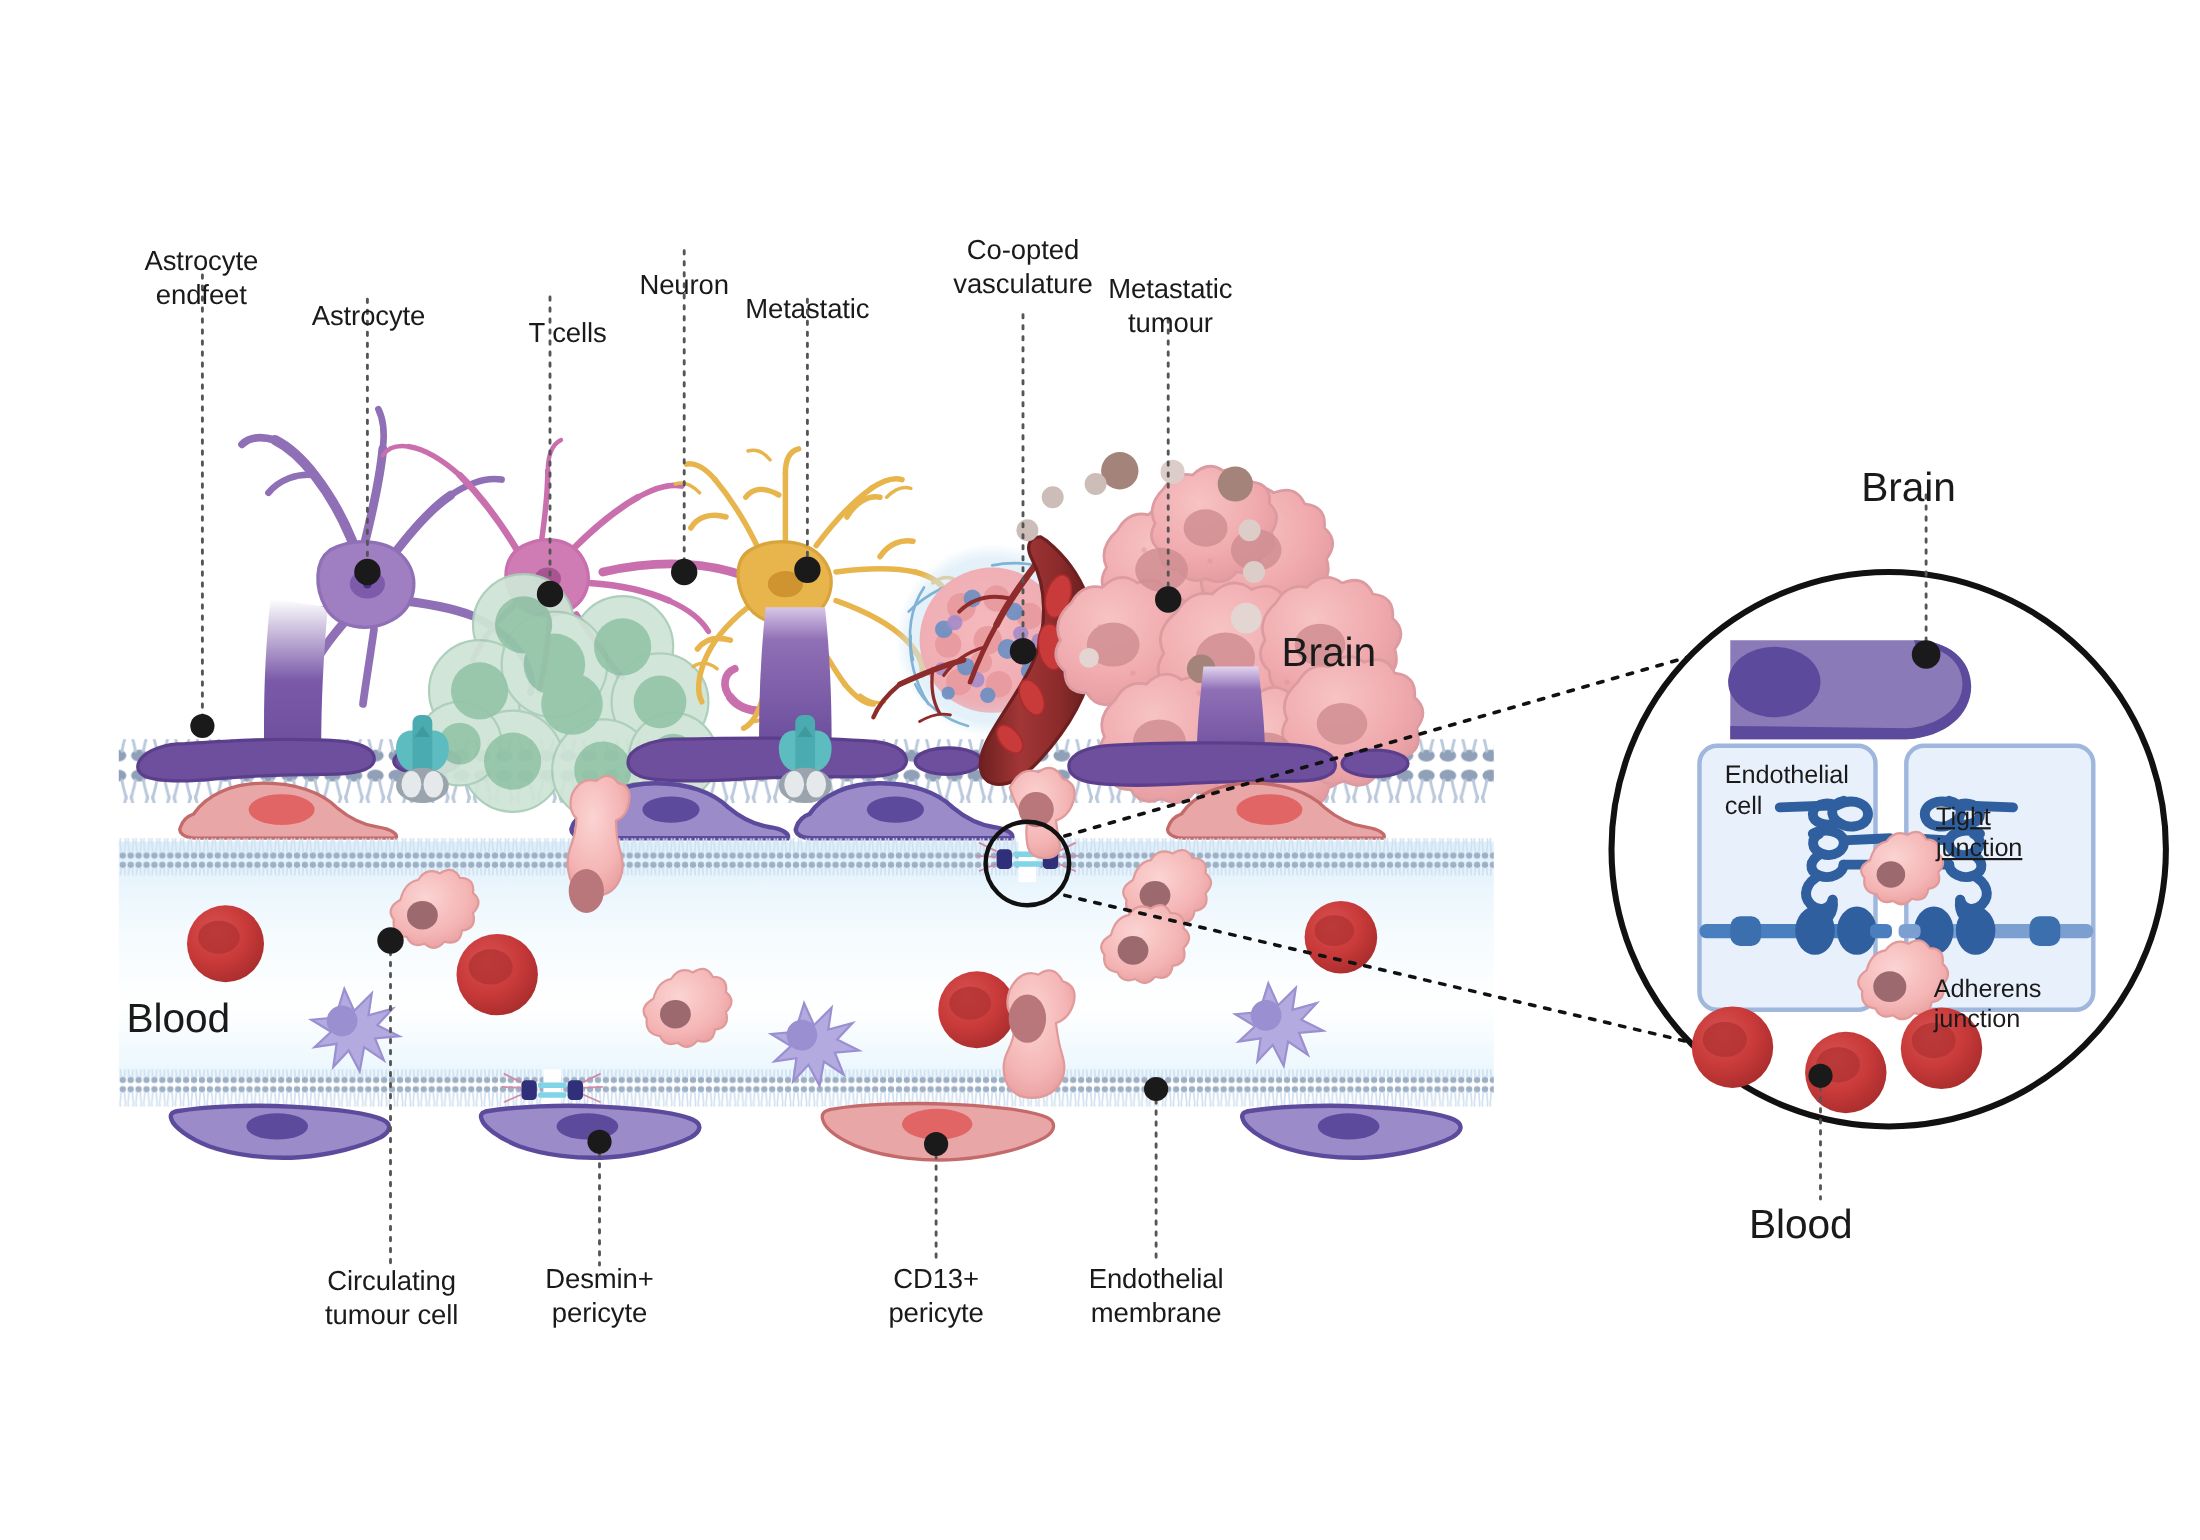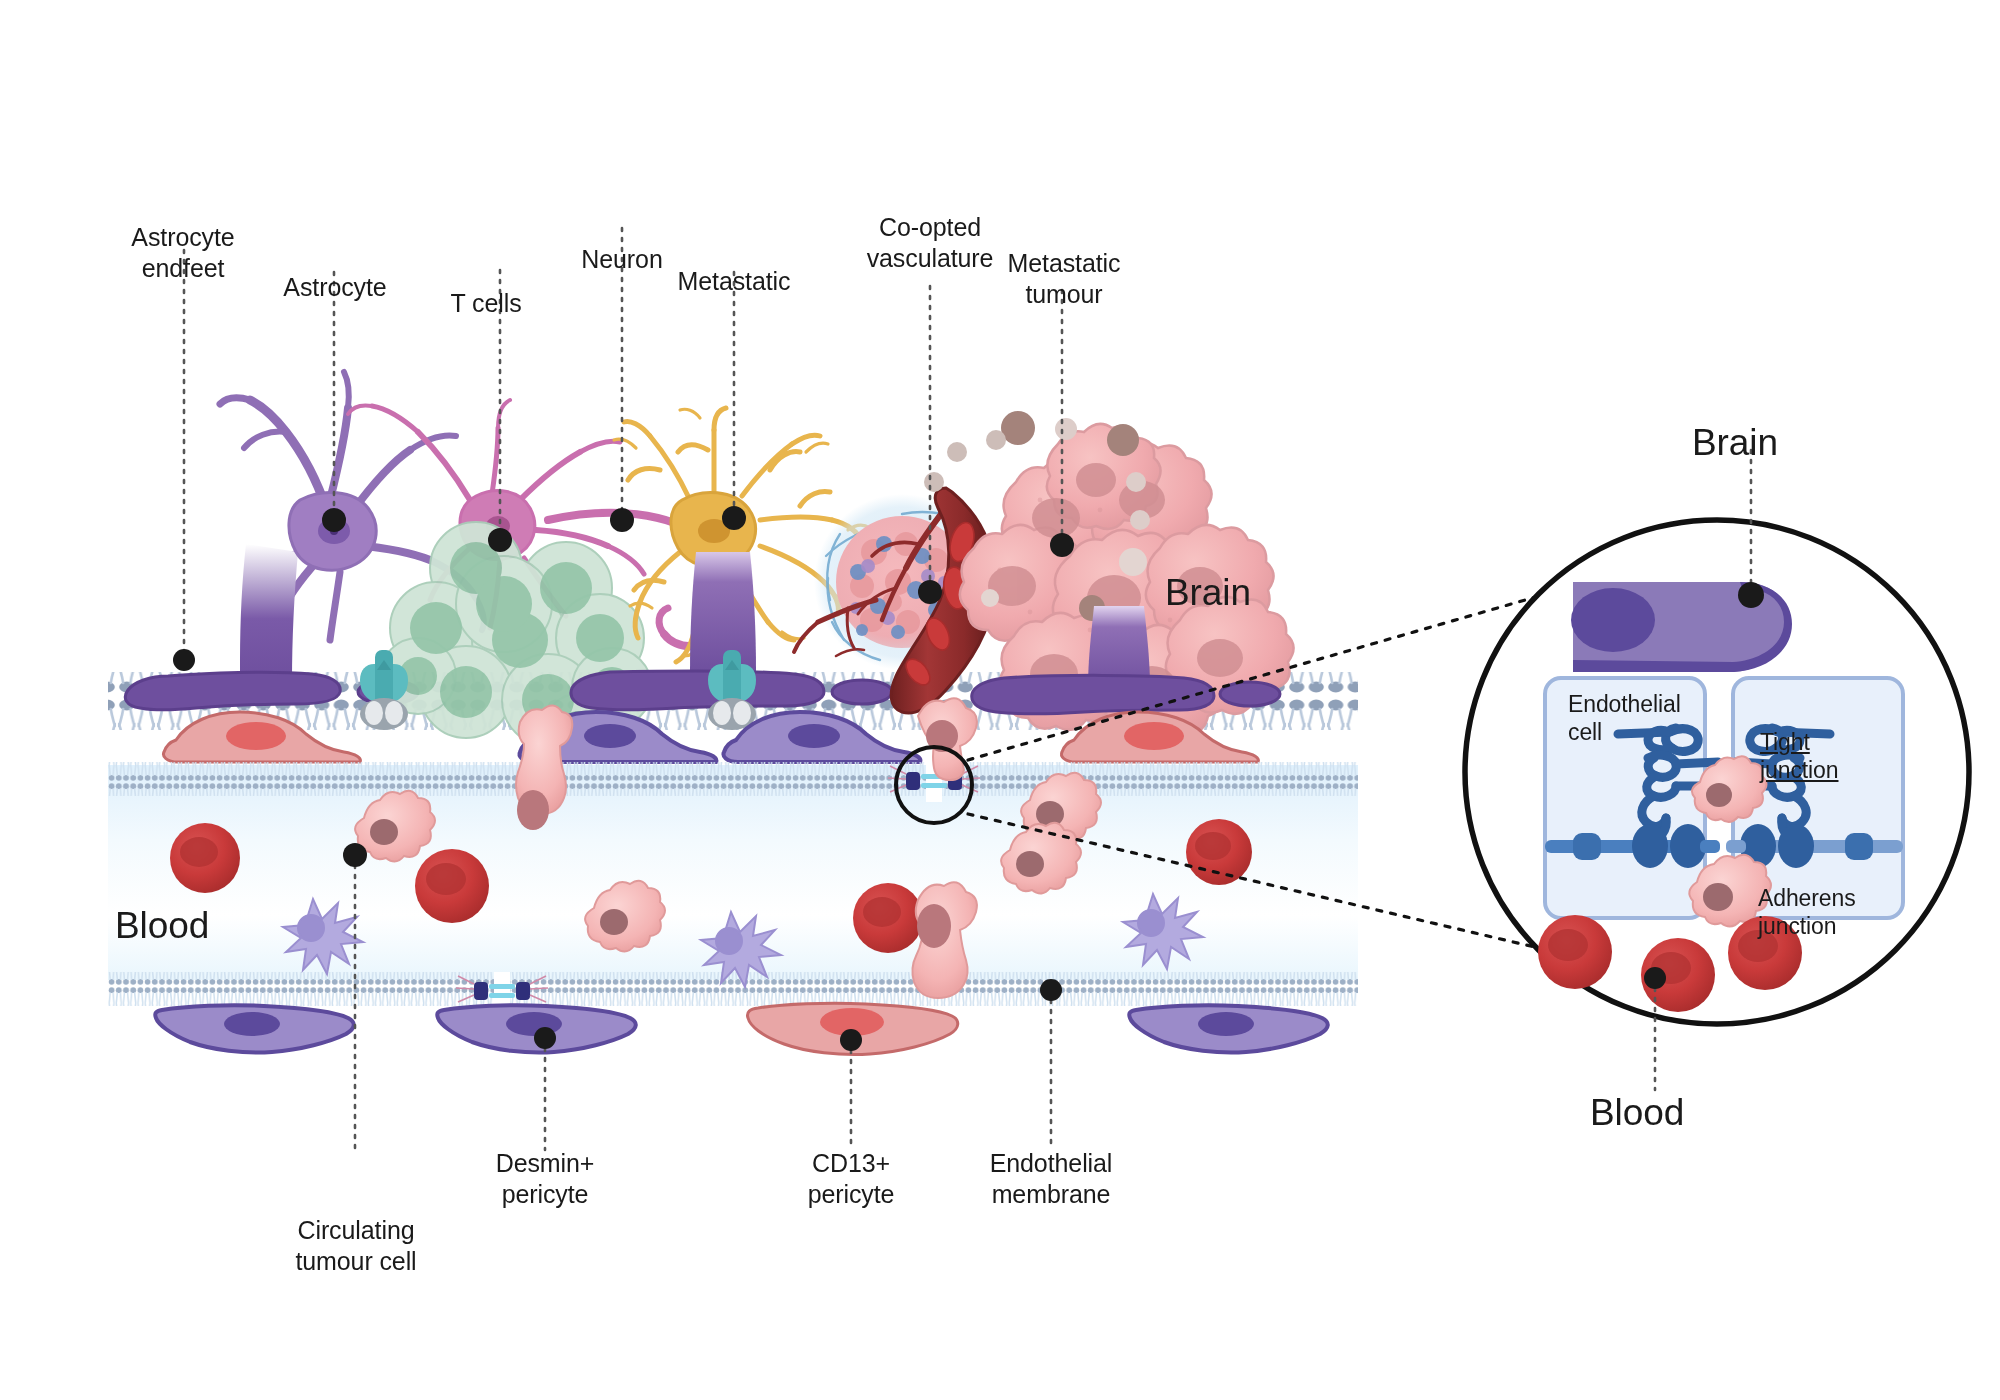--- a/index.html
+++ b/index.html
@@ -627,29 +627,29 @@
     <circle cx="851" cy="1040" r="11"></circle>
     <circle cx="1051" cy="990" r="11"></circle>
     <circle cx="1751" cy="595" r="13"></circle>
     <circle cx="1655" cy="978" r="11"></circle>
   </g>
 </svg>
 
 <div class="lbl ctr" style="left:48px;  top:222px; width:270px;">Astrocyte
 endfeet</div>
 <div class="lbl ctr" style="left:205px; top:272px; width:260px;">Astrocyte</div>
-<div class="lbl ctr" style="left:356px; top:288px; width:260px;">T cells</div>
+<div class="lbl ctr" style="left:386px; top:288px; width:260px;">T cells</div>
 <div class="lbl ctr" style="left:492px; top:212px; width:260px;margin-top:32px;">Neuron</div>
 <div class="lbl ctr" style="left:604px; top:266px; width:260px;">Metastatic</div>
 <div class="lbl ctr" style="left:800px; top:212px; width:260px;">Co-opted
 vasculature</div>
 <div class="lbl ctr" style="left:934px; top:248px; width:260px;">Metastatic
 tumour</div>
 
-<div class="lbl ctr" style="left:228px; top:1215px; width:256px;">Circulating
+<div class="lbl ctr" style="left:228px; top:1150px; width:256px;">Circulating
 tumour cell</div>
 <div class="lbl ctr" style="left:417px; top:1148px; width:256px;text-align:center;">Desmin+
 pericyte</div>
 <div class="lbl ctr" style="left:723px; top:1148px; width:256px;">CD13+
 pericyte</div>
 <div class="lbl ctr" style="left:923px; top:1148px; width:256px;">Endothelial
 membrane</div>
 
 <div class="lbl big" style="left:1165px; top:570px;">Brain</div>
 <div class="lbl big" style="left:115px;  top:903px;">Blood</div>

